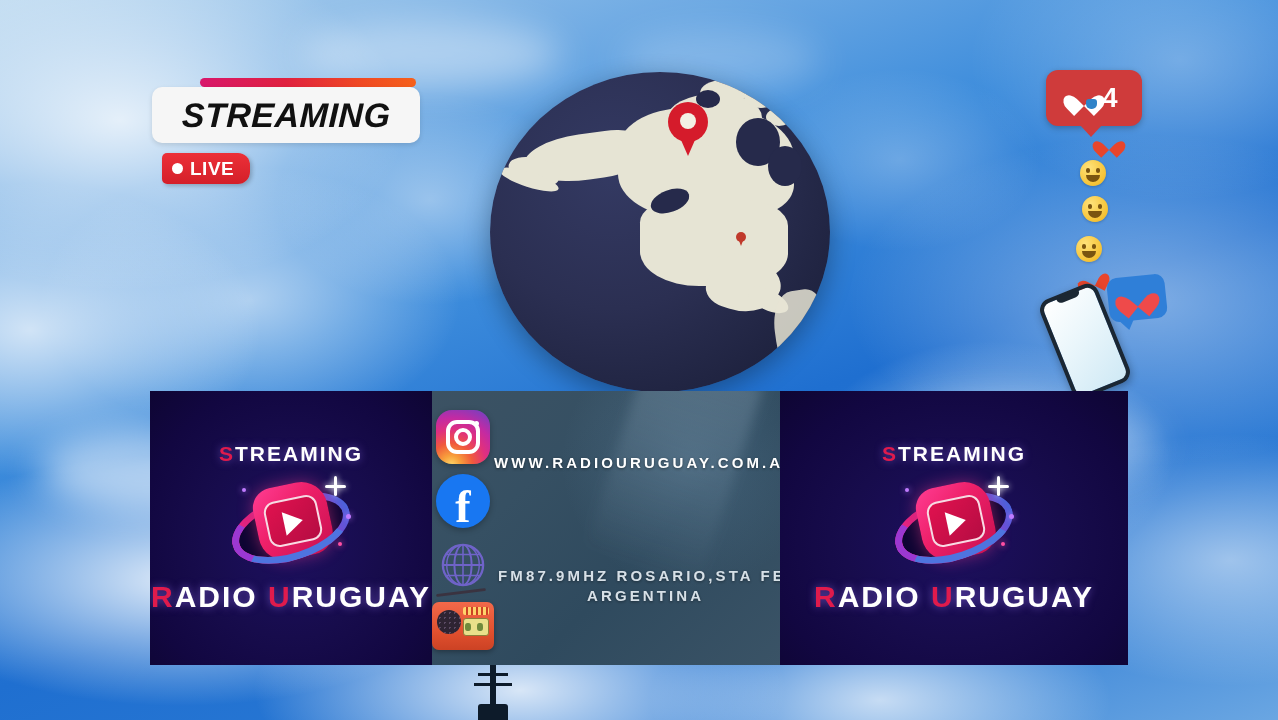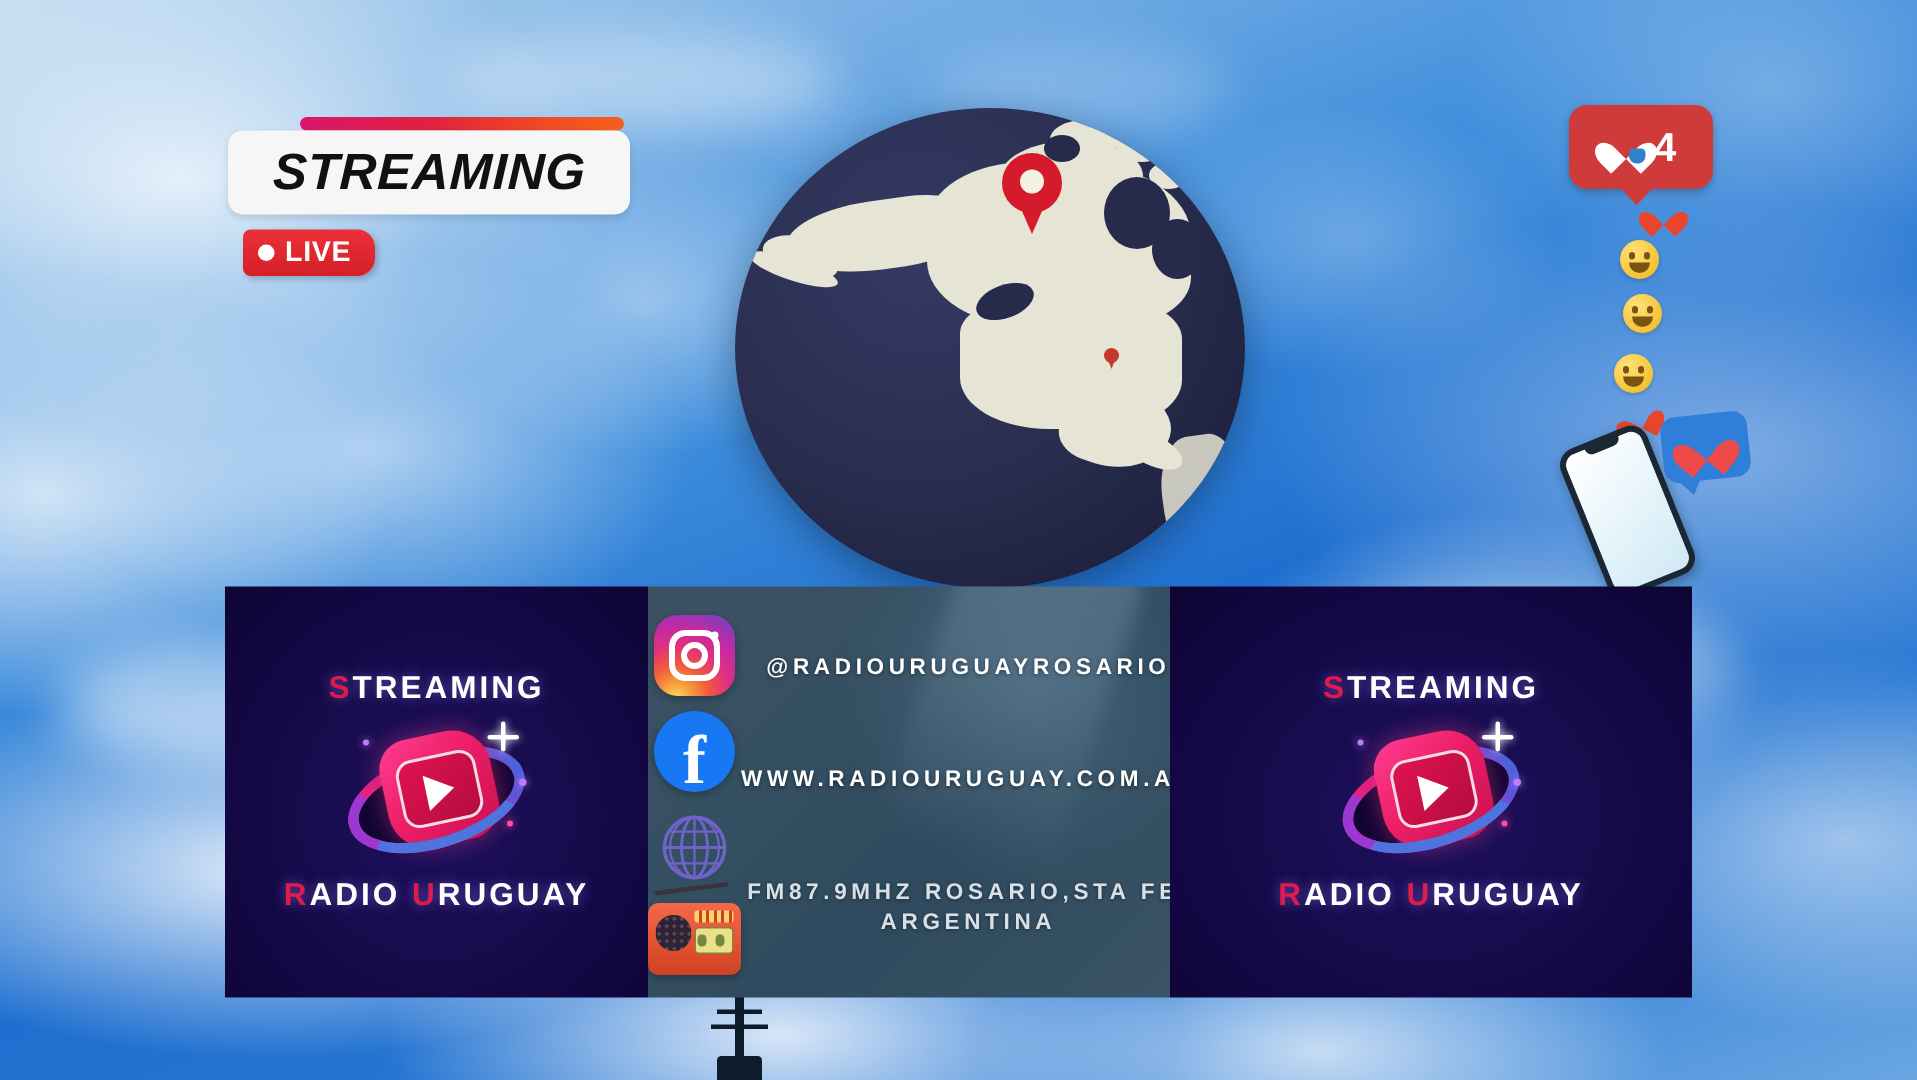--- a/index.html
+++ b/index.html
@@ -220,21 +220,21 @@
     background:radial-gradient(ellipse at 50% 55%, #1d1060 0%, #170c4c 45%, #120741 75%, #0e0533 100%);
     position:relative; overflow:hidden;
     display:flex; flex-direction:column; align-items:center; justify-content:center;
   }
   .logo-panel.right { flex:1; }
   .lg-top, .lg-bot {
     font-weight:bold; letter-spacing:2px; color:#ffffff;
     text-shadow:0 0 8px rgba(160,120,255,.55);
   }
   .lg-top { font-size:21px; margin-bottom:4px; }
-  .lg-bot { font-size:21px; margin-top:2px; }
+  .lg-bot { font-size:30px; margin-top:2px; }
   .lg-top .hl, .lg-bot .hl { color:#e01b4c; }
 
   .mark { position:relative; width:130px; height:108px; }
   .mark .ring {
     position:absolute; left:4px; top:26px; width:122px; height:64px;
     border:7px solid transparent;
     border-radius:50%;
     background:
       linear-gradient(#0e0533,#0e0533) padding-box,
       linear-gradient(75deg,#ff2f8e 0%, #d61f7a 30%, #8b37d6 62%, #3f6bdc 100%) border-box;
@@ -513,21 +513,20 @@
           <div class="ant"></div>
             <div class="spk"></div>
             <div class="bars"></div>
           <div class="scr"></div>
             <div class="eye1"></div>
             <div class="eye2"></div>
         </div>
       </div>
 
       <div class="text-col">
-        <div class="info-line">@RADIOURUGUAYROSARIO</div>
         <div class="info-line">WWW.RADIOURUGUAY.COM.AR</div>
         <div class="info-line soft">FM87.9MHZ ROSARIO,STA FE, ARGENTINA</div>
       </div>
     </div>
 
     <div class="logo-panel right">
       <div class="lg-top">
         <span class="hl">S</span><span>TREAMING</span>
       </div>
       <div class="mark">

